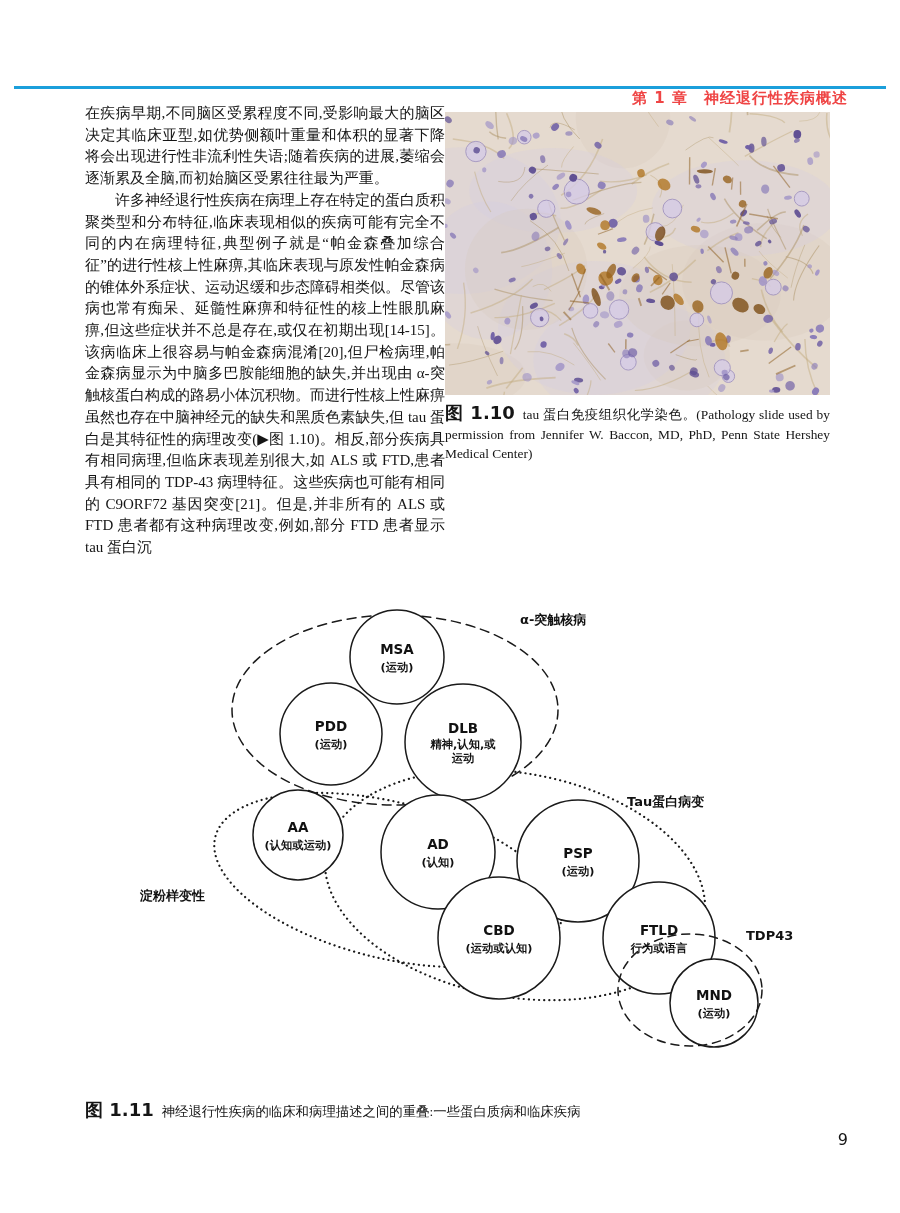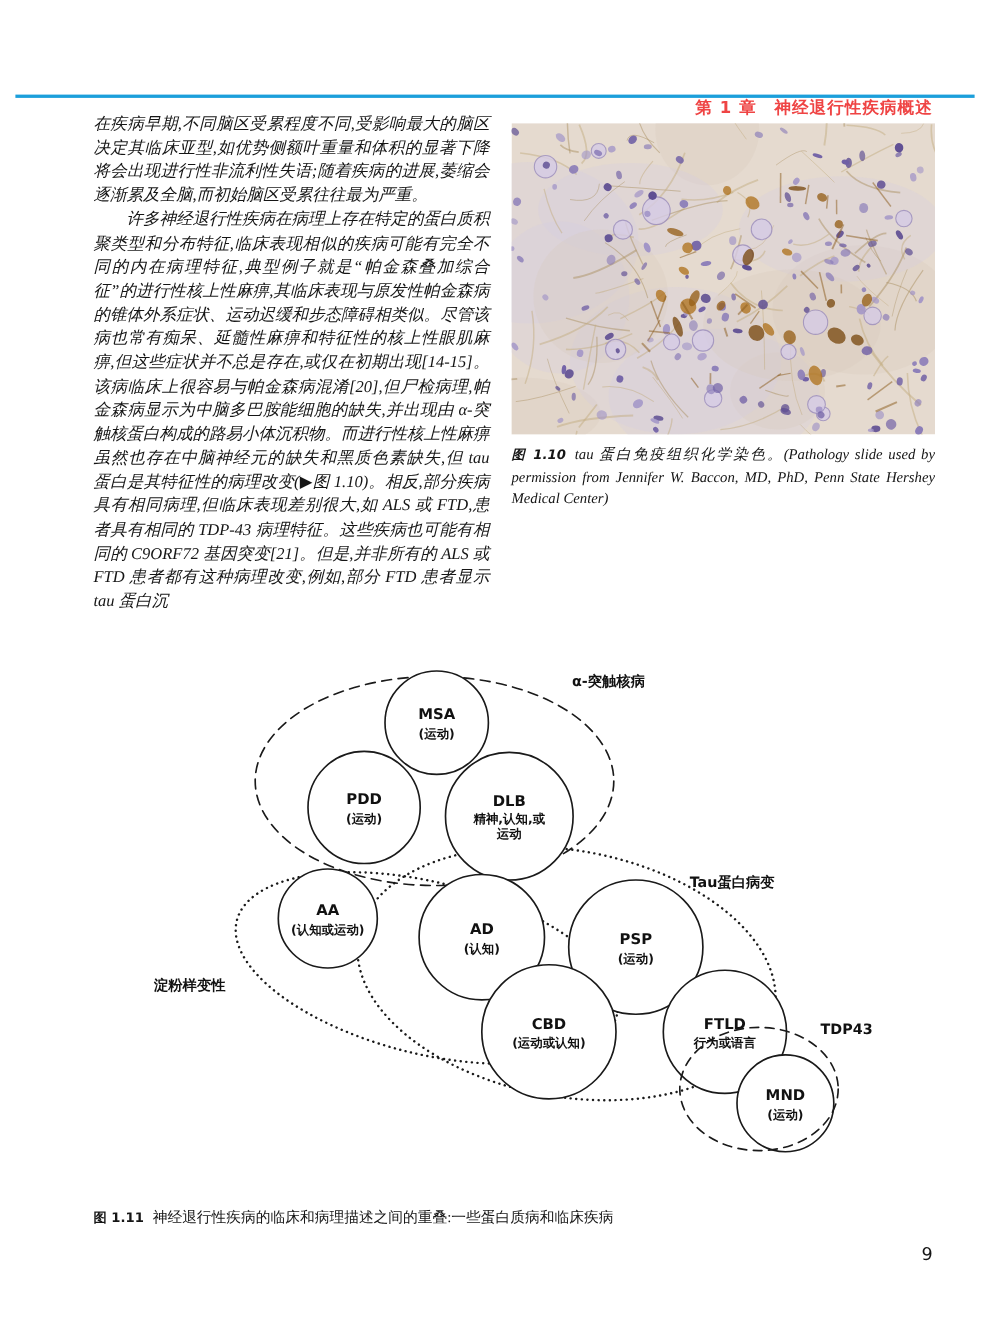--- a/index.html
+++ b/index.html
@@ -14,37 +14,37 @@
     font-family:"DejaVu Sans","Liberation Sans",sans-serif;color:#ef4444;
     letter-spacing:1px;
     margin-top:32px;
   }
   .header-rule{
     position:absolute;top:86px;left:14px;right:14px;height:3px;
     background:#1b9fdb;
   }
   .columns{
     position:absolute;top:103px;left:85px;width:765px;
-    display:flex;gap:20px;font-style:italic;
+    display:flex;
   }
   .col-left{width:360px;}
   .col-right{width:385px;}
   p.para{
     margin:0;font-size:15px;line-height:21.7px;text-align:justify;
   }
   p.indent{text-indent:2em;}
   .figure-image{
     margin-top:9px;width:385px;height:283px;line-height:0;
   }
   .caption{
     margin:8px 0 0 0;font-size:13.4px;line-height:19.6px;text-align:justify;
   }
   .cap-label{
     font-weight:bold;margin-right:8px;
-    font-family:"DejaVu Sans","Liberation Sans",sans-serif;font-size:12px;
+    font-family:"DejaVu Sans","Liberation Sans",sans-serif;font-size:18px;
   }
   .venn{
     position:absolute;top:598px;left:0;width:900px;height:505px;
   }
   .venn svg{position:absolute;top:0;left:0;}
   .legend{
     position:absolute;left:128px;top:363px;
     font-family:"DejaVu Sans","Liberation Sans",sans-serif;
     font-weight:bold;font-size:12.4px;line-height:14.4px;color:#111;
   }

